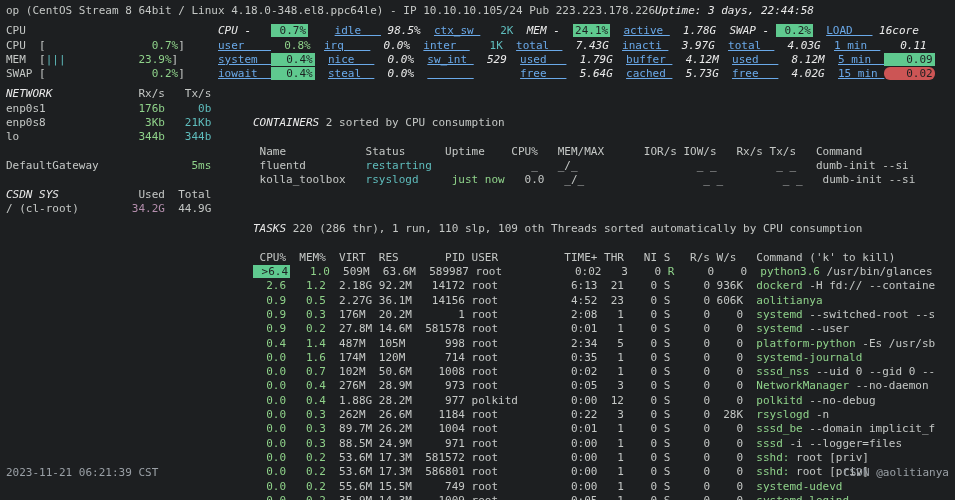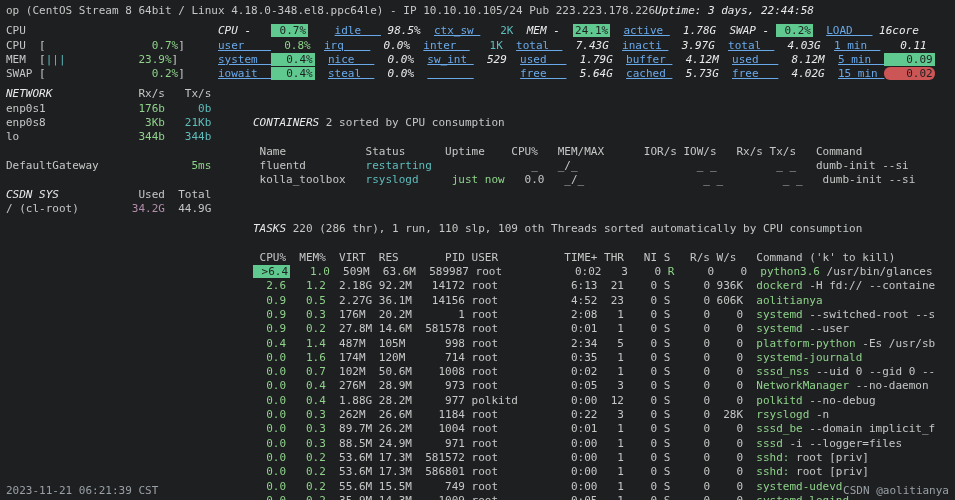--- a/index.html
+++ b/index.html
@@ -11,21 +11,21 @@
   .blue   { color:#6aa9e9;text-decoration:underline; }
   .magenta{ color:#b48ead; }
   .white  { color:#eaeaea;font-style:italic; }
   .inv    { background:#5fc98f; color:#1d1f21; padding:0 2px; }
   .invr   { background:#cc5555; color:#1d1f21; padding:0 2px;border-radius:6px; }
   .row { display:flex; gap:12px; }
   .col { white-space:pre; }
   .sect { margin-top:6px; }
   .u { }
   pre { font-family:inherit; }
-  .footer { position:absolute; bottom:2px; left:6px; right:6px; display:flex; justify-content:space-between; color:#9aa0a6; font-size:11px; }
+  .footer { position:absolute; bottom:20px; left:6px; right:6px; display:flex; justify-content:space-between; color:#9aa0a6; font-size:11px; }
 </style>
 </head>
 <body>
 
 <div class="wrap">
 
  <div class="hdr">
   <span>op (CentOS Stream 8 64bit / Linux 4.18.0-348.el8.ppc64le) - IP 10.10.10.105/24 Pub 223.223.178.226</span>
   <span class="white">Uptime: 3 days, 22:44:58</span>
  </div>

